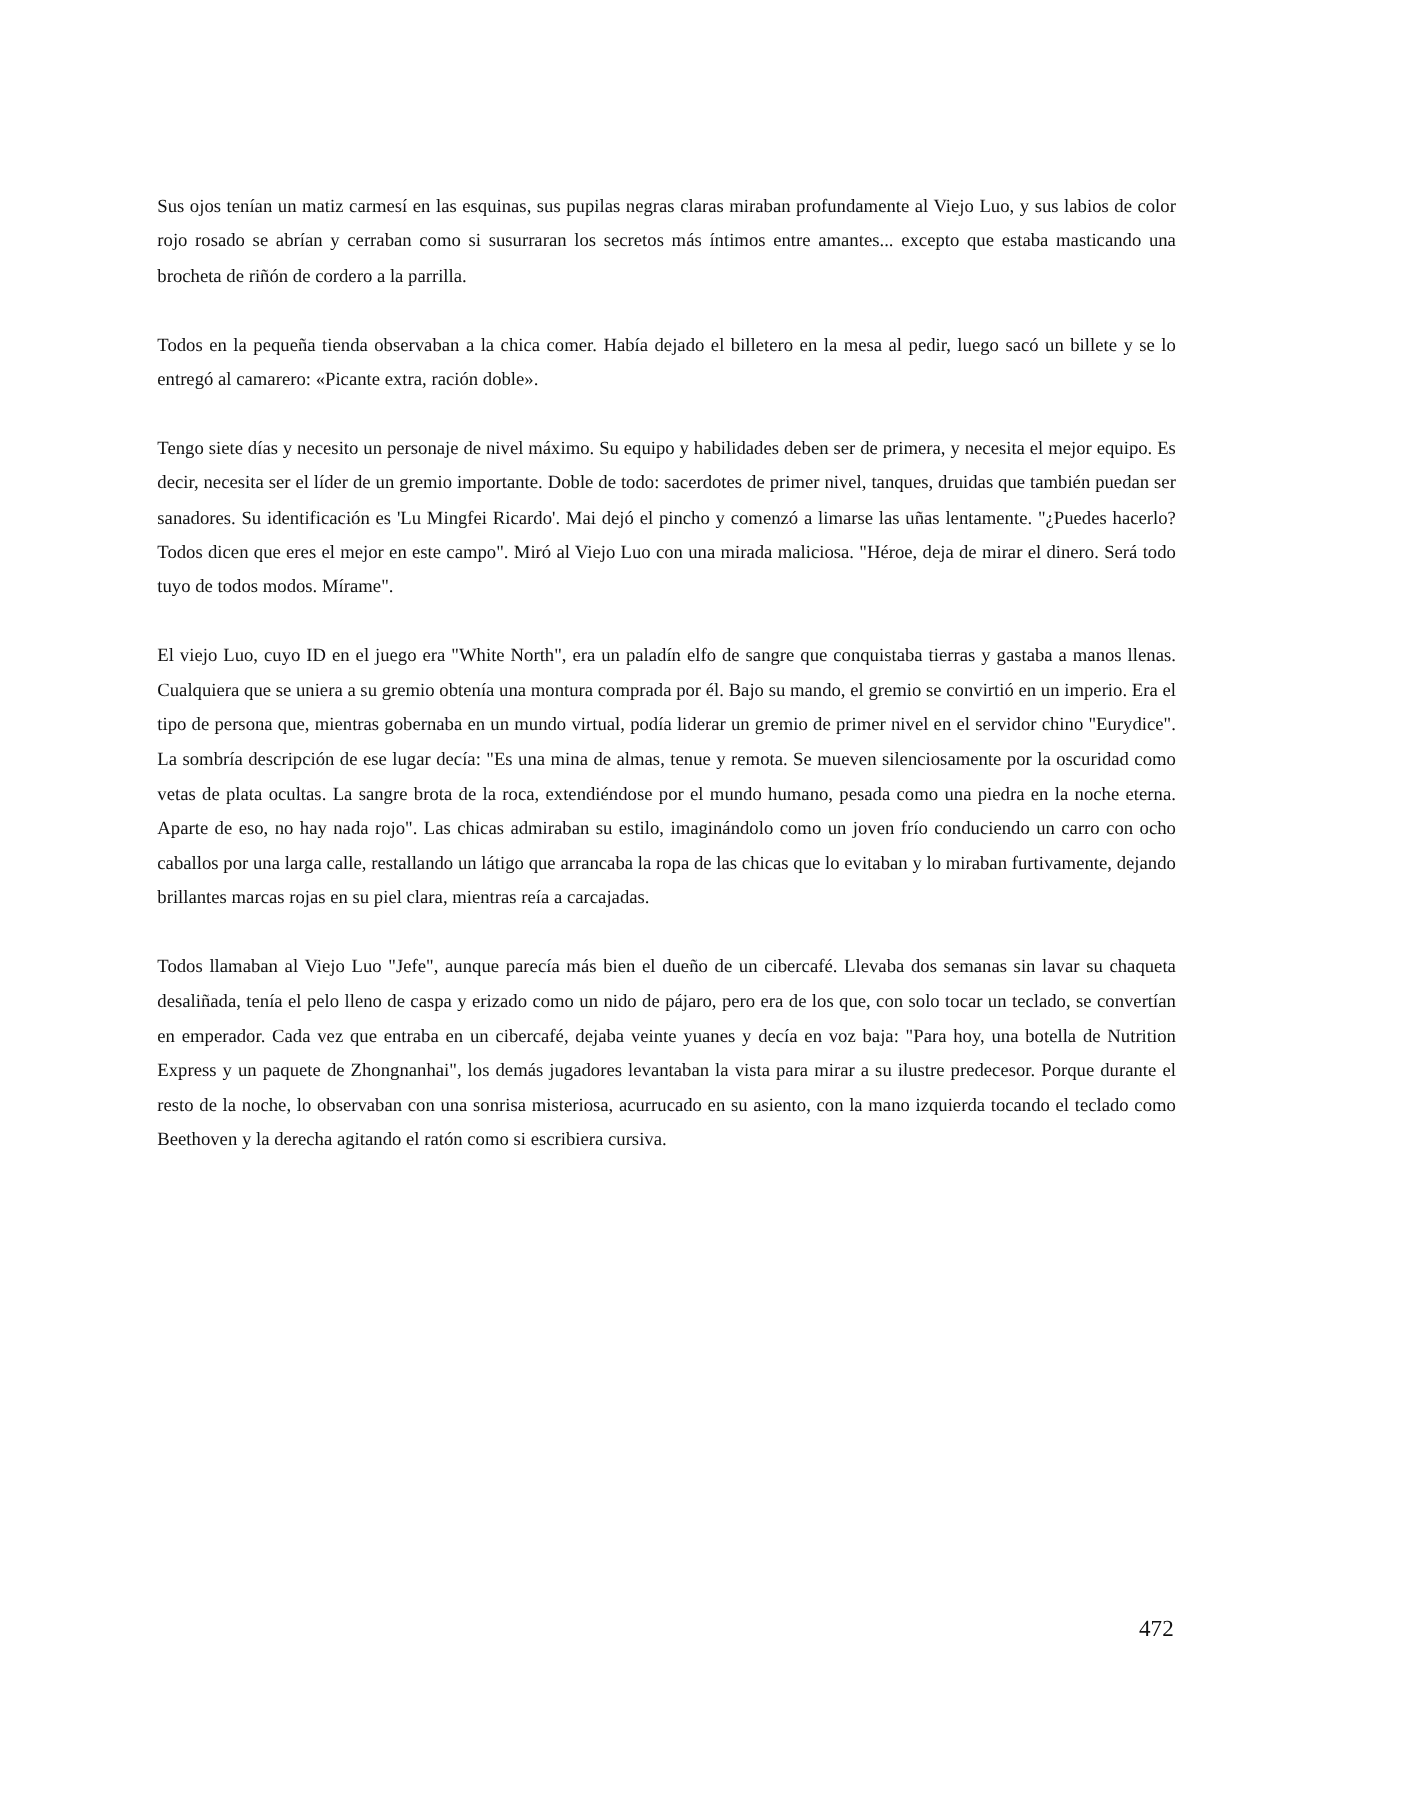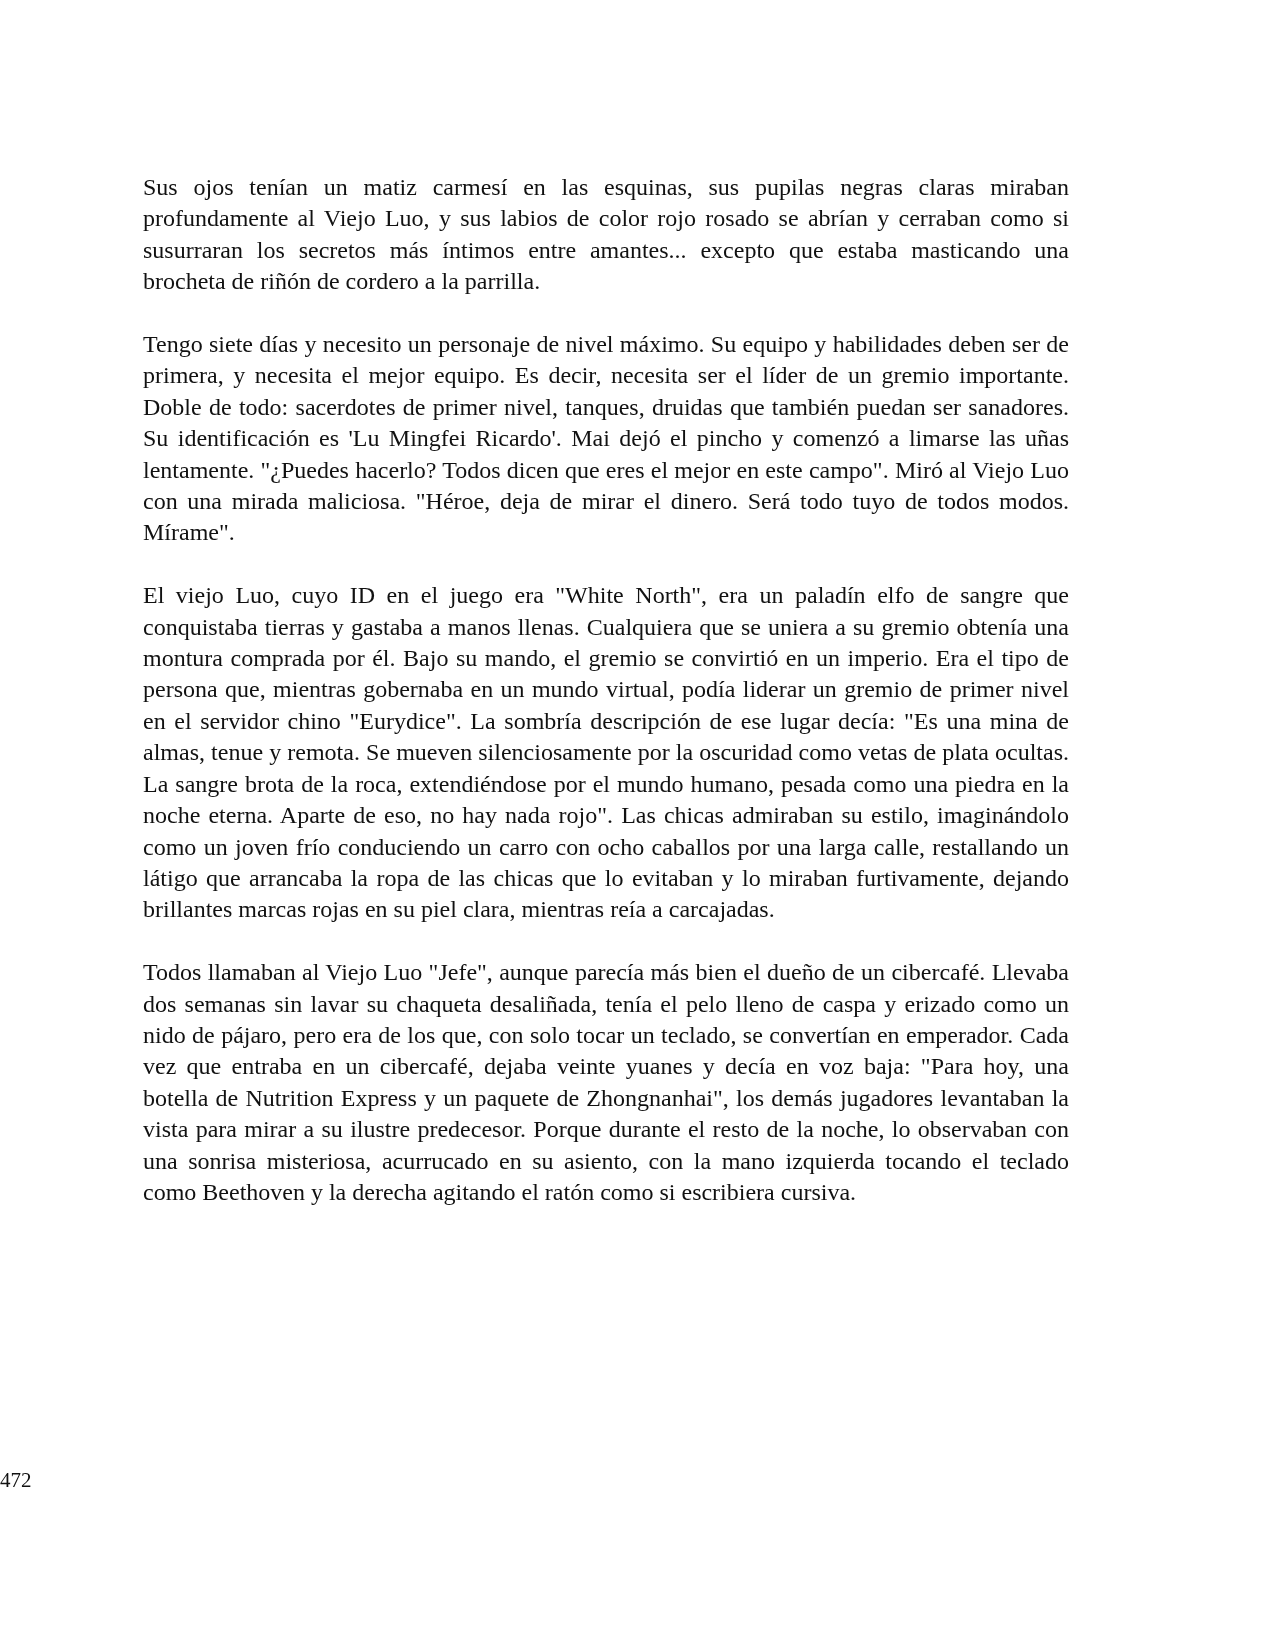--- a/index.html
+++ b/index.html
@@ -1,32 +1,33 @@
 <!DOCTYPE html>
 <html><head>
 <meta charset="utf-8">
 <style>
   html, body { margin: 0; padding: 0; background: #ffffff; }
   body { width: 1275px; height: 1650px; position: relative; overflow: hidden; }
   .page { position: absolute; left: 0; top: 0; width: 1275px; height: 1650px; background: #fff; }
   .text-body {
     position: absolute; left: 143px; top: 172px; width: 926px;
-    font-family: "Liberation Serif", serif; font-size: 24px; line-height: 31.4px;
+    font-family: "Liberation Serif", serif; font-size: 17px; line-height: 31.4px;
     color: #111; text-align: justify;
   }
   .text-body p { margin: 0 0 31.4px 0; }
   .page-number {
-    position: absolute; left: 0; width: 1067px; top: 1468px; text-align: left;
+    position: absolute; left: 0; width: 1067px; top: 1468px; text-align: right;
     font-family: "Liberation Serif", serif; font-size: 21px; color: #111;
   }
 </style>
 </head>
 <body>
 
 <div class="page">
   <div class="text-body">
     <p>Sus ojos tenían un matiz carmesí en las esquinas, sus pupilas negras claras miraban profundamente al Viejo Luo, y sus labios de color rojo rosado se abrían y cerraban como si susurraran los secretos más íntimos entre amantes... excepto que estaba masticando una brocheta de riñón de cordero a la parrilla.</p>
+    <p>Todos en la pequeña tienda observaban a la chica comer. Había dejado el billetero en la mesa al pedir, luego sacó un billete y se lo entregó al camarero: «Picante extra, ración doble».</p>
     <p>Tengo siete días y necesito un personaje de nivel máximo. Su equipo y habilidades deben ser de primera, y necesita el mejor equipo. Es decir, necesita ser el líder de un gremio importante. Doble de todo: sacerdotes de primer nivel, tanques, druidas que también puedan ser sanadores. Su identificación es 'Lu Mingfei Ricardo'. Mai dejó el pincho y comenzó a limarse las uñas lentamente. "¿Puedes hacerlo? Todos dicen que eres el mejor en este campo". Miró al Viejo Luo con una mirada maliciosa. "Héroe, deja de mirar el dinero. Será todo tuyo de todos modos. Mírame".</p>
     <p>El viejo Luo, cuyo ID en el juego era "White North", era un paladín elfo de sangre que conquistaba tierras y gastaba a manos llenas. Cualquiera que se uniera a su gremio obtenía una montura comprada por él. Bajo su mando, el gremio se convirtió en un imperio. Era el tipo de persona que, mientras gobernaba en un mundo virtual, podía liderar un gremio de primer nivel en el servidor chino "Eurydice". La sombría descripción de ese lugar decía: "Es una mina de almas, tenue y remota. Se mueven silenciosamente por la oscuridad como vetas de plata ocultas. La sangre brota de la roca, extendiéndose por el mundo humano, pesada como una piedra en la noche eterna. Aparte de eso, no hay nada rojo". Las chicas admiraban su estilo, imaginándolo como un joven frío conduciendo un carro con ocho caballos por una larga calle, restallando un látigo que arrancaba la ropa de las chicas que lo evitaban y lo miraban furtivamente, dejando brillantes marcas rojas en su piel clara, mientras reía a carcajadas.</p>
     <p>Todos llamaban al Viejo Luo "Jefe", aunque parecía más bien el dueño de un cibercafé. Llevaba dos semanas sin lavar su chaqueta desaliñada, tenía el pelo lleno de caspa y erizado como un nido de pájaro, pero era de los que, con solo tocar un teclado, se convertían en emperador. Cada vez que entraba en un cibercafé, dejaba veinte yuanes y decía en voz baja: "Para hoy, una botella de Nutrition Express y un paquete de Zhongnanhai", los demás jugadores levantaban la vista para mirar a su ilustre predecesor. Porque durante el resto de la noche, lo observaban con una sonrisa misteriosa, acurrucado en su asiento, con la mano izquierda tocando el teclado como Beethoven y la derecha agitando el ratón como si escribiera cursiva.</p>
   </div>
   <div class="page-number">472</div>
 </div>
 
 </body></html>

